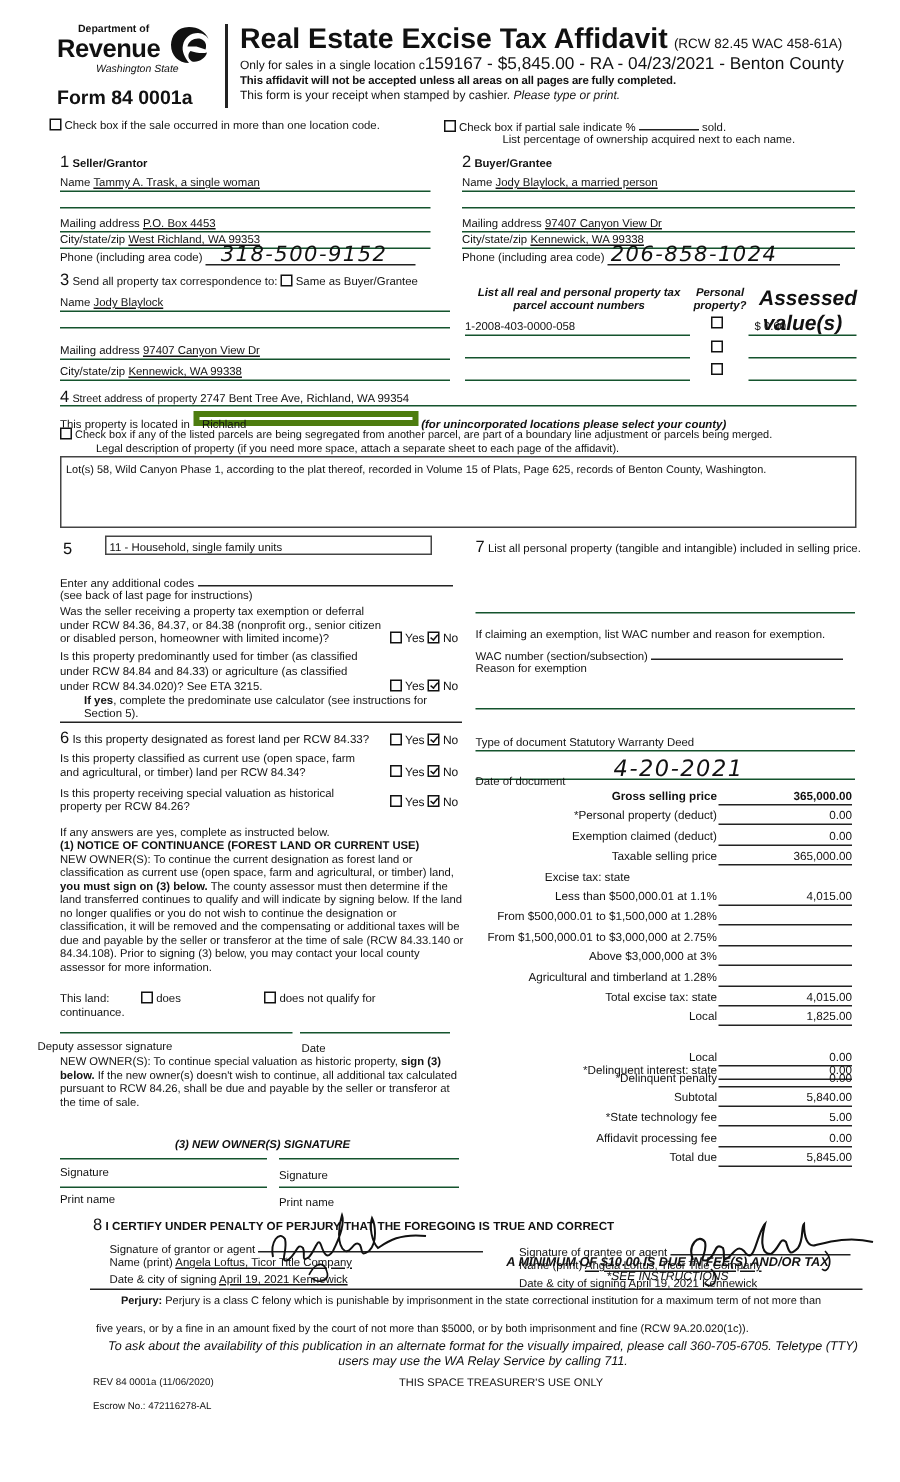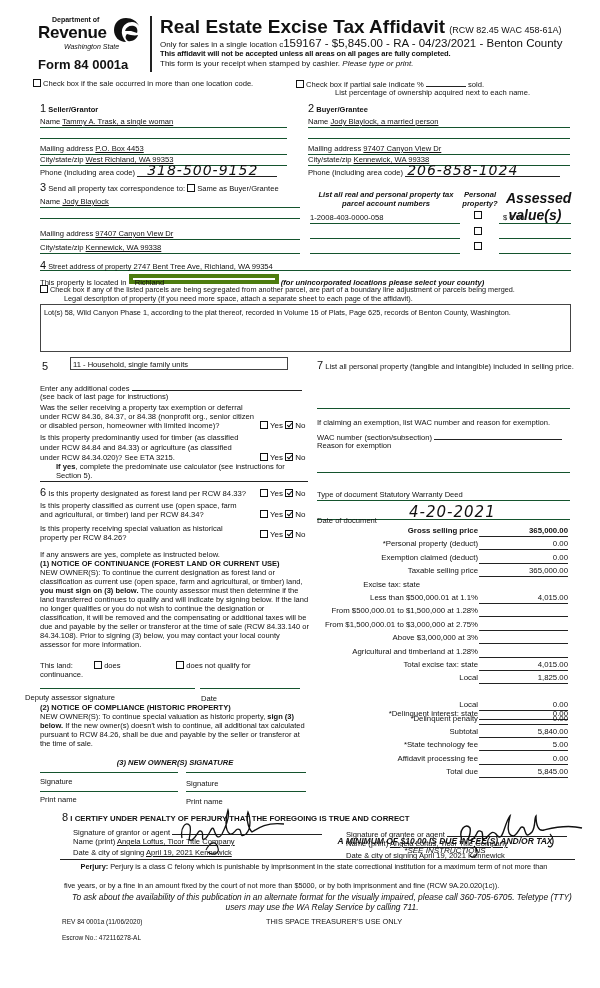--- a/index.html
+++ b/index.html
@@ -203,21 +203,20 @@
   <span style="display:inline-block;width:52px;">This land:</span>
   <span class="cb"></span><span style="display:inline-block;width:70px;">does</span>
   <span class="cb"></span><span>does not qualify for</span>
 </div>
 <div class="abs lbl" style="left:40px;top:670px;">continuance.</div>
 <div class="abs line" style="left:40px;top:687px;width:155px;height:2px;"></div>
 <div class="abs line" style="left:200px;top:687px;width:100px;height:2px;"></div>
 <div class="abs lbl" style="left:25px;top:693px;">Deputy assessor signature</div>
 <div class="abs lbl" style="left:201px;top:694px;">Date</div>
 <div class="abs" style="left:40px;top:703px;width:270px;font-size:7.5px;line-height:1.2;">
-  <div class="b" style="white-space:nowrap;">(2) NOTICE OF COMPLIANCE (HISTORIC PROPERTY)</div>
   <span>NEW OWNER(S): To continue special valuation as historic property, </span><span class="b">sign (3) below.</span><span> If the new owner(s) doesn't wish to continue, all additional tax calculated pursuant to RCW 84.26, shall be due and payable by the seller or transferor at the time of sale.</span>
 </div>
 <div class="abs b center" style="left:40px;top:758px;width:270px;">(3) NEW OWNER(S) SIGNATURE</div>
 <div class="abs line" style="left:40px;top:771px;width:138px;height:2px;"></div>
 <div class="abs line" style="left:186px;top:771px;width:120px;height:2px;"></div>
 <div class="abs lbl" style="left:40px;top:777px;">Signature</div>
 <div class="abs lbl" style="left:186px;top:779px;">Signature</div>
 <div class="abs line" style="left:40px;top:790px;width:138px;height:2px;"></div>
 <div class="abs line" style="left:186px;top:790px;width:120px;height:2px;"></div>
 <div class="abs lbl" style="left:40px;top:795px;">Print name</div>

